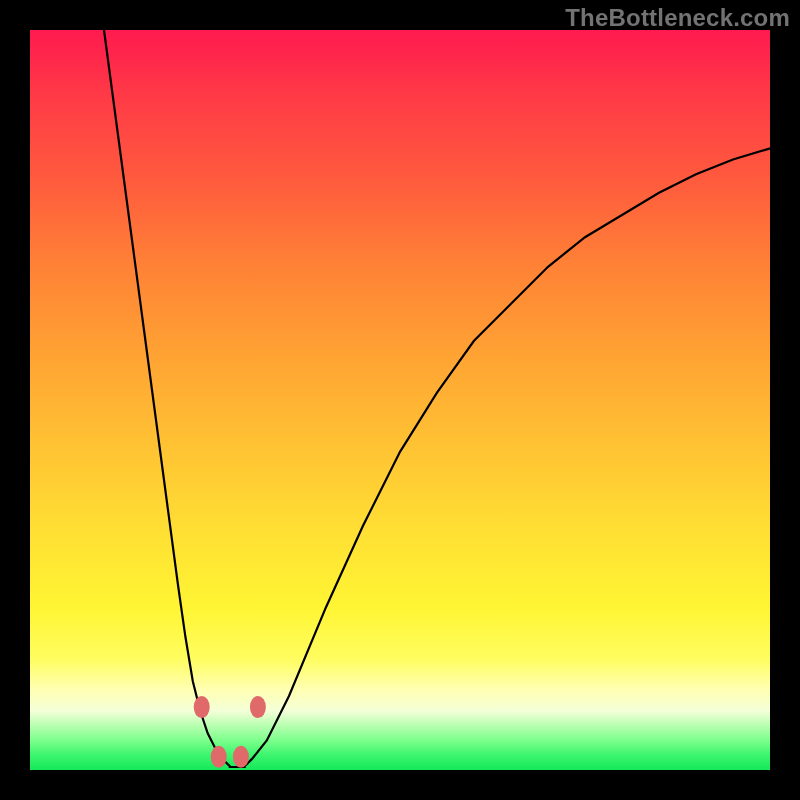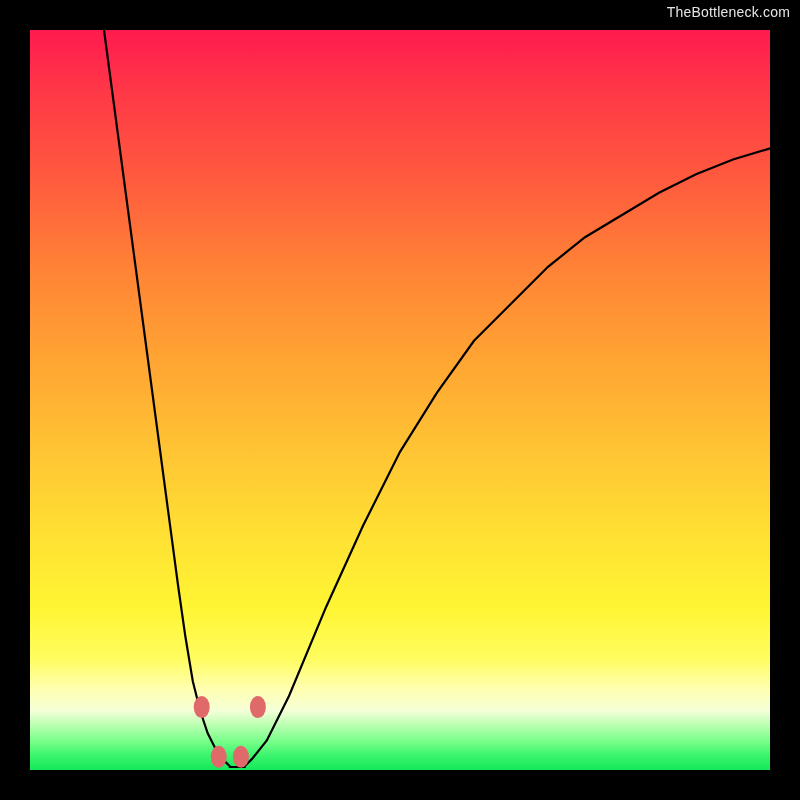--- a/index.html
+++ b/index.html
@@ -39,24 +39,24 @@
       #b8ffb0 94%,
       #7cff8c 96%,
       #3cf56e 98%,
       #14e85a 100%
     );
   }
   .watermark {
     position: absolute;
     top: 4px;
     right: 10px;
-    color: #e5e5e5;
-    font-size: 14px;
+    color: #737373;
+    font-size: 24px;
     letter-spacing: 0.2px;
-    font-weight: 400;
+    font-weight: 700;
     user-select: none;
   }
   svg.curve {
     position: absolute;
     left: 0; top: 0;
     width: 740px;
     height: 740px;
     overflow: visible;
   }
   .curve-path {

